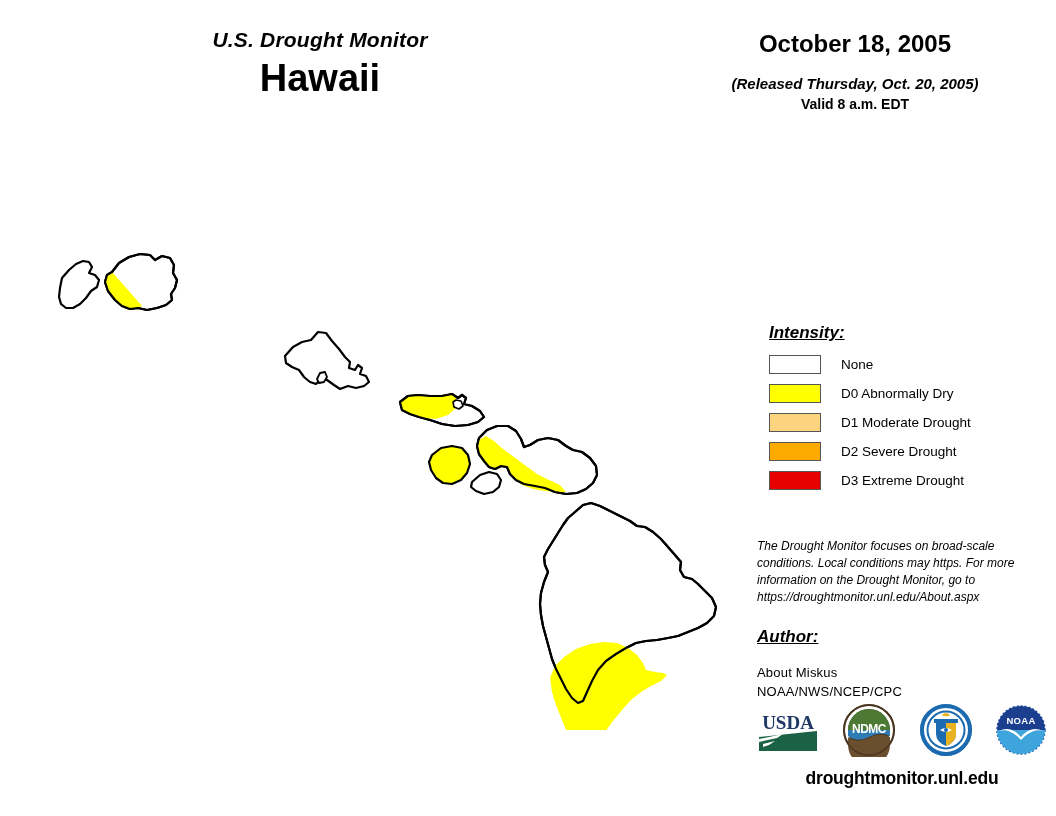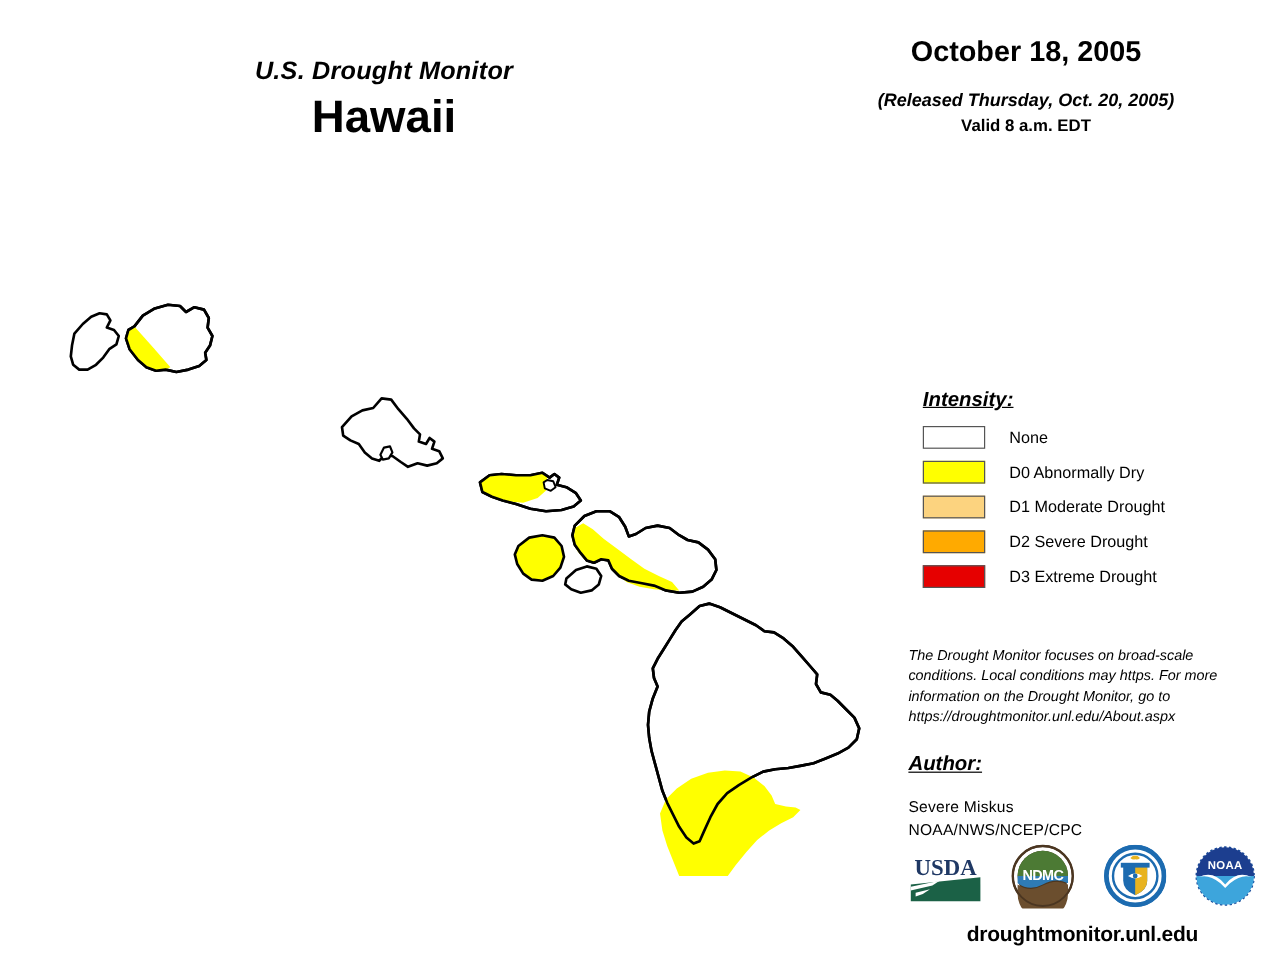--- a/index.html
+++ b/index.html
@@ -24,21 +24,20 @@
     top: 28px;
     width: 640px;
     text-align: center;
   }
   #main-title {
     font-size: 21px;
     font-weight: bold;
     font-style: italic;
     letter-spacing: 0.2px;
     line-height: 1.1;
-    margin-top: 20px;
   }
   #state-title {
     font-size: 38px;
     font-weight: bold;
     line-height: 1.15;
     margin-top: 6px;
   }
 
   #date-block {
     position: absolute;
@@ -304,21 +303,21 @@
 
 <div id="disclaimer">
   <div>The Drought Monitor focuses on broad-scale</div>
   <div>conditions. Local conditions may https. For more</div>
   <div>information on the Drought Monitor, go to</div>
   <div>https://droughtmonitor.unl.edu/About.aspx</div>
 </div>
 
 <div id="author-block">
   <div id="author-title">Author:</div>
-  <div class="author-line">Severe Miskus</div>
+  <div class="author-line">About Miskus</div>
   <div class="author-line">NOAA/NWS/NCEP/CPC</div>
 </div>
 
 <div id="logo-strip">
 
   <span class="logo">
     <svg width="62" height="46" viewBox="0 0 62 46" xmlns="http://www.w3.org/2000/svg">
       <rect x="0" y="0" width="62" height="46" fill="#FFFFFF"></rect>
       <text x="31" y="22" text-anchor="middle" font-family="Liberation Serif, serif" font-size="19" font-weight="bold" fill="#1F3864">USDA</text>
       <path d="M2,30 L60,24 L60,44 L2,44 Z" fill="#1B6146"></path>

